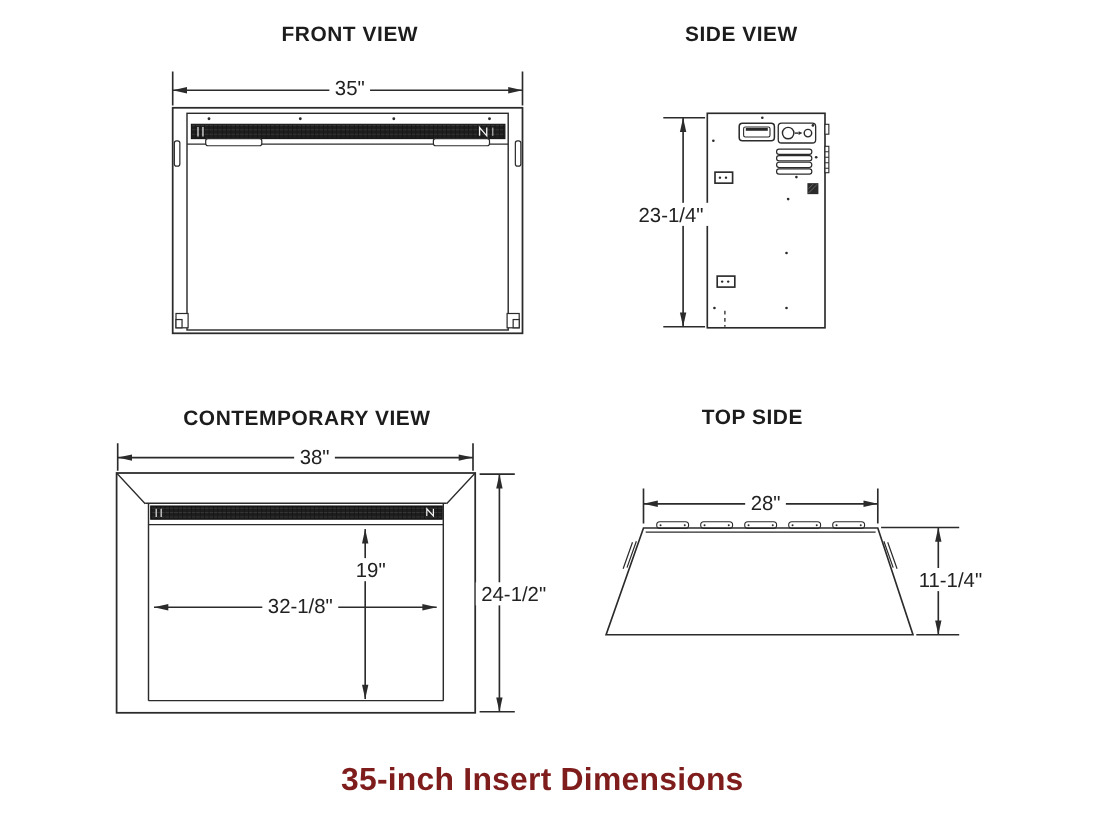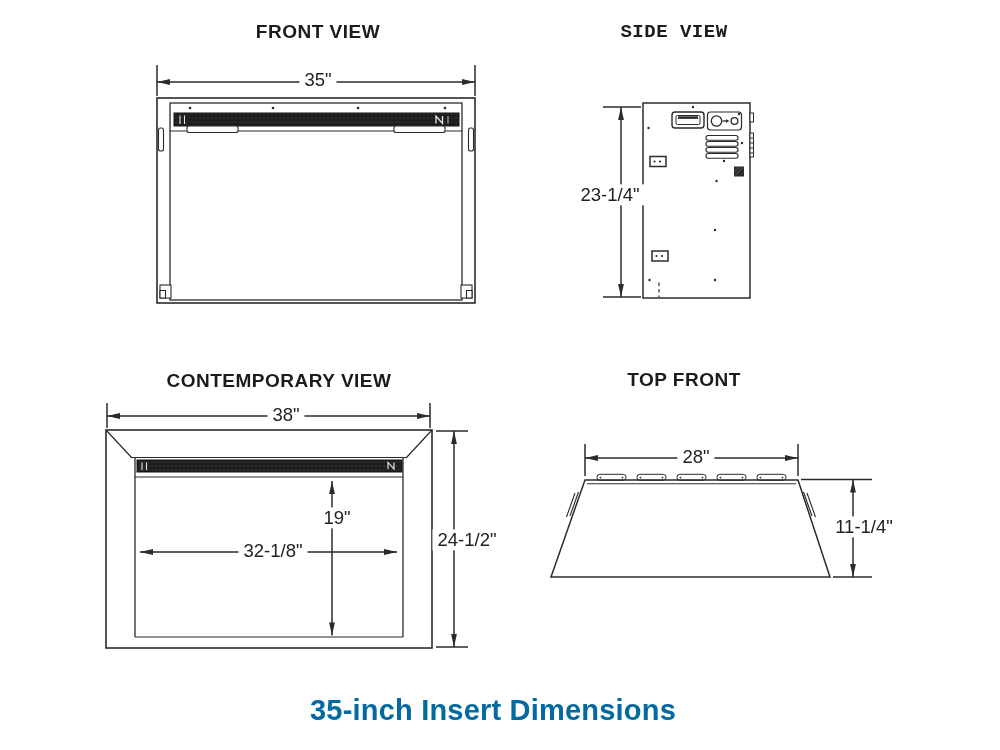--- a/index.html
+++ b/index.html
@@ -3,21 +3,21 @@
 <meta charset="utf-8">
 <style>
   html,body{margin:0;padding:0;}
   body{width:1000px;height:750px;background:#ffffff;position:relative;overflow:hidden;
        font-family:"Liberation Sans", sans-serif;}
   .stage{position:absolute;left:0;top:0;width:936px;height:750px;}
   svg.linework{position:absolute;left:0;top:0;z-index:1;}
   .lbl{position:absolute;z-index:2;transform:translate(-50%,-50%);white-space:nowrap;color:#222;}
   .view-title{font-size:19px;font-weight:bold;letter-spacing:.5px;color:#1c1c1c;}
   .dim{font-size:18.5px;background:#ffffff;padding:0 5px;line-height:1.15;color:#222;}
-  .footer-title{font-size:29px;font-weight:bold;color:#0369a1;letter-spacing:.2px;}
+  .footer-title{font-size:29px;font-weight:bold;color:#7f1d1d;letter-spacing:.2px;}
 </style>
 </head>
 <body>
 
 <div class="stage">
 
   <svg class="linework" width="1000" height="750" viewBox="0 0 1000 750">
     <defs>
       <marker id="arr" viewBox="0 0 14 8" markerWidth="14" markerHeight="8" refX="13.4" refY="4" orient="auto-start-reverse" markerUnits="userSpaceOnUse">
         <path d="M0.4,1.1 L13.4,4 L0.4,6.9 Z" fill="#2b2b2b"></path>
@@ -195,23 +195,23 @@
       </g>
 
       <g stroke-width="1.5">
         <path d="M801,479.5 H872 M833,577 H872"></path>
         <line x1="853" y1="479.5" x2="853" y2="577" marker-start="url(#arr)" marker-end="url(#arr)"></line>
       </g>
     </g>
   </svg>
 
   <div class="lbl view-title" style="left:318px;top:32px;">FRONT VIEW</div>
-  <div class="lbl view-title" style="left:674px;top:32px;font-family:Liberation Mono, monospace;">SIDE VIEW</div>
+  <div class="lbl view-title" style="left:674px;top:32px;">SIDE VIEW</div>
   <div class="lbl view-title" style="left:279px;top:381px;">CONTEMPORARY VIEW</div>
-  <div class="lbl view-title" style="left:684px;top:380px;">TOP FRONT</div>
+  <div class="lbl view-title" style="left:684px;top:380px;">TOP SIDE</div>
 
   <div class="lbl dim" style="left:318px;top:80px;">35"</div>
   <div class="lbl dim" style="left:610px;top:195px;">23-1/4"</div>
   <div class="lbl dim" style="left:286px;top:415px;">38"</div>
   <div class="lbl dim" style="left:337px;top:518px;">19"</div>
   <div class="lbl dim" style="left:273px;top:551px;">32-1/8"</div>
   <div class="lbl dim" style="left:467px;top:540px;">24-1/2"</div>
   <div class="lbl dim" style="left:696px;top:457px;">28"</div>
   <div class="lbl dim" style="left:864px;top:527px;">11-1/4"</div>
 

